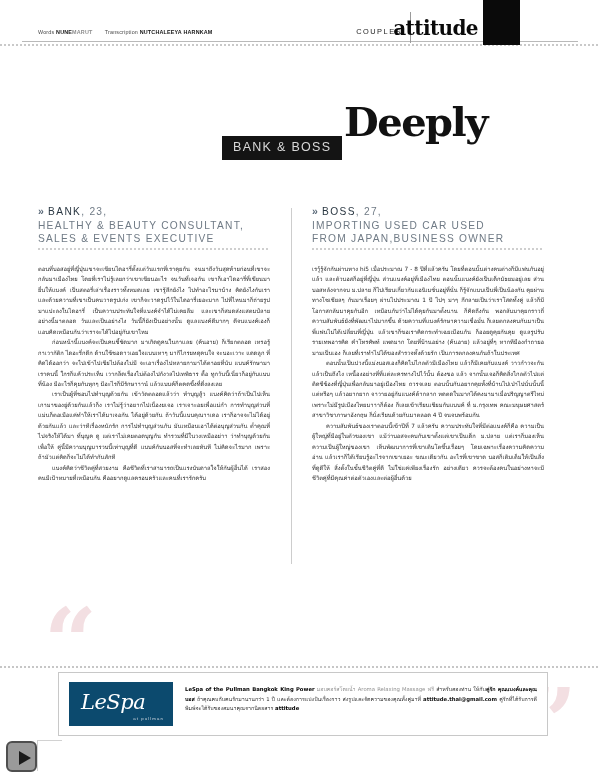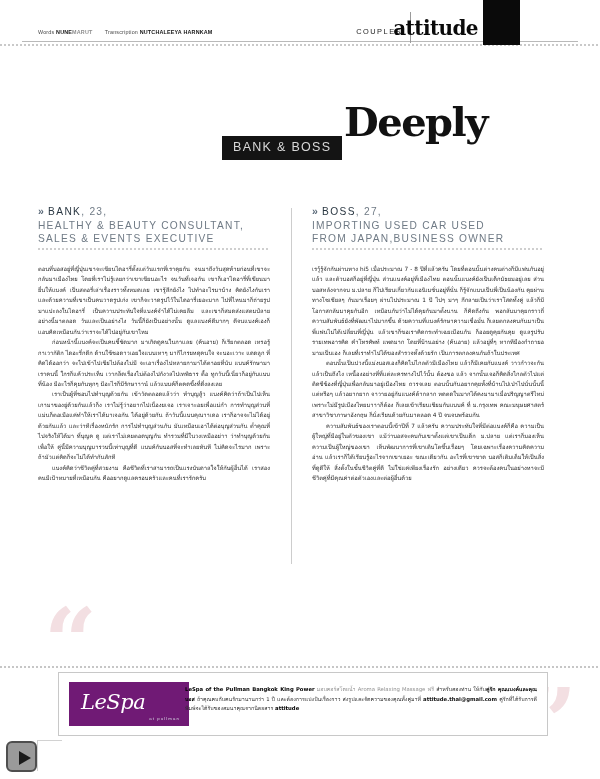--- a/index.html
+++ b/index.html
@@ -202,23 +202,22 @@
     position: absolute;
     left: 58px; top: 672px;
     width: 488px; height: 62px;
     border: 1px solid #c8c8c8;
     background: #ffffff;
   }
   .lespa-logo {
     position: absolute;
     left: 10px; top: 9px;
     width: 104px; height: 44px;
-    background: #701a75;
+    background: #0c4a6e;
     color: #ffffff;
-    padding-left: 16px;
   }
   .lespa-word {
     position: absolute;
     left: 12px; top: 10px;
     font-family: "DejaVu Serif", "Liberation Serif", serif;
     font-style: italic;
     font-size: 21px;
     line-height: 1;
     letter-spacing: -.5px;
     color: #ffffff;

